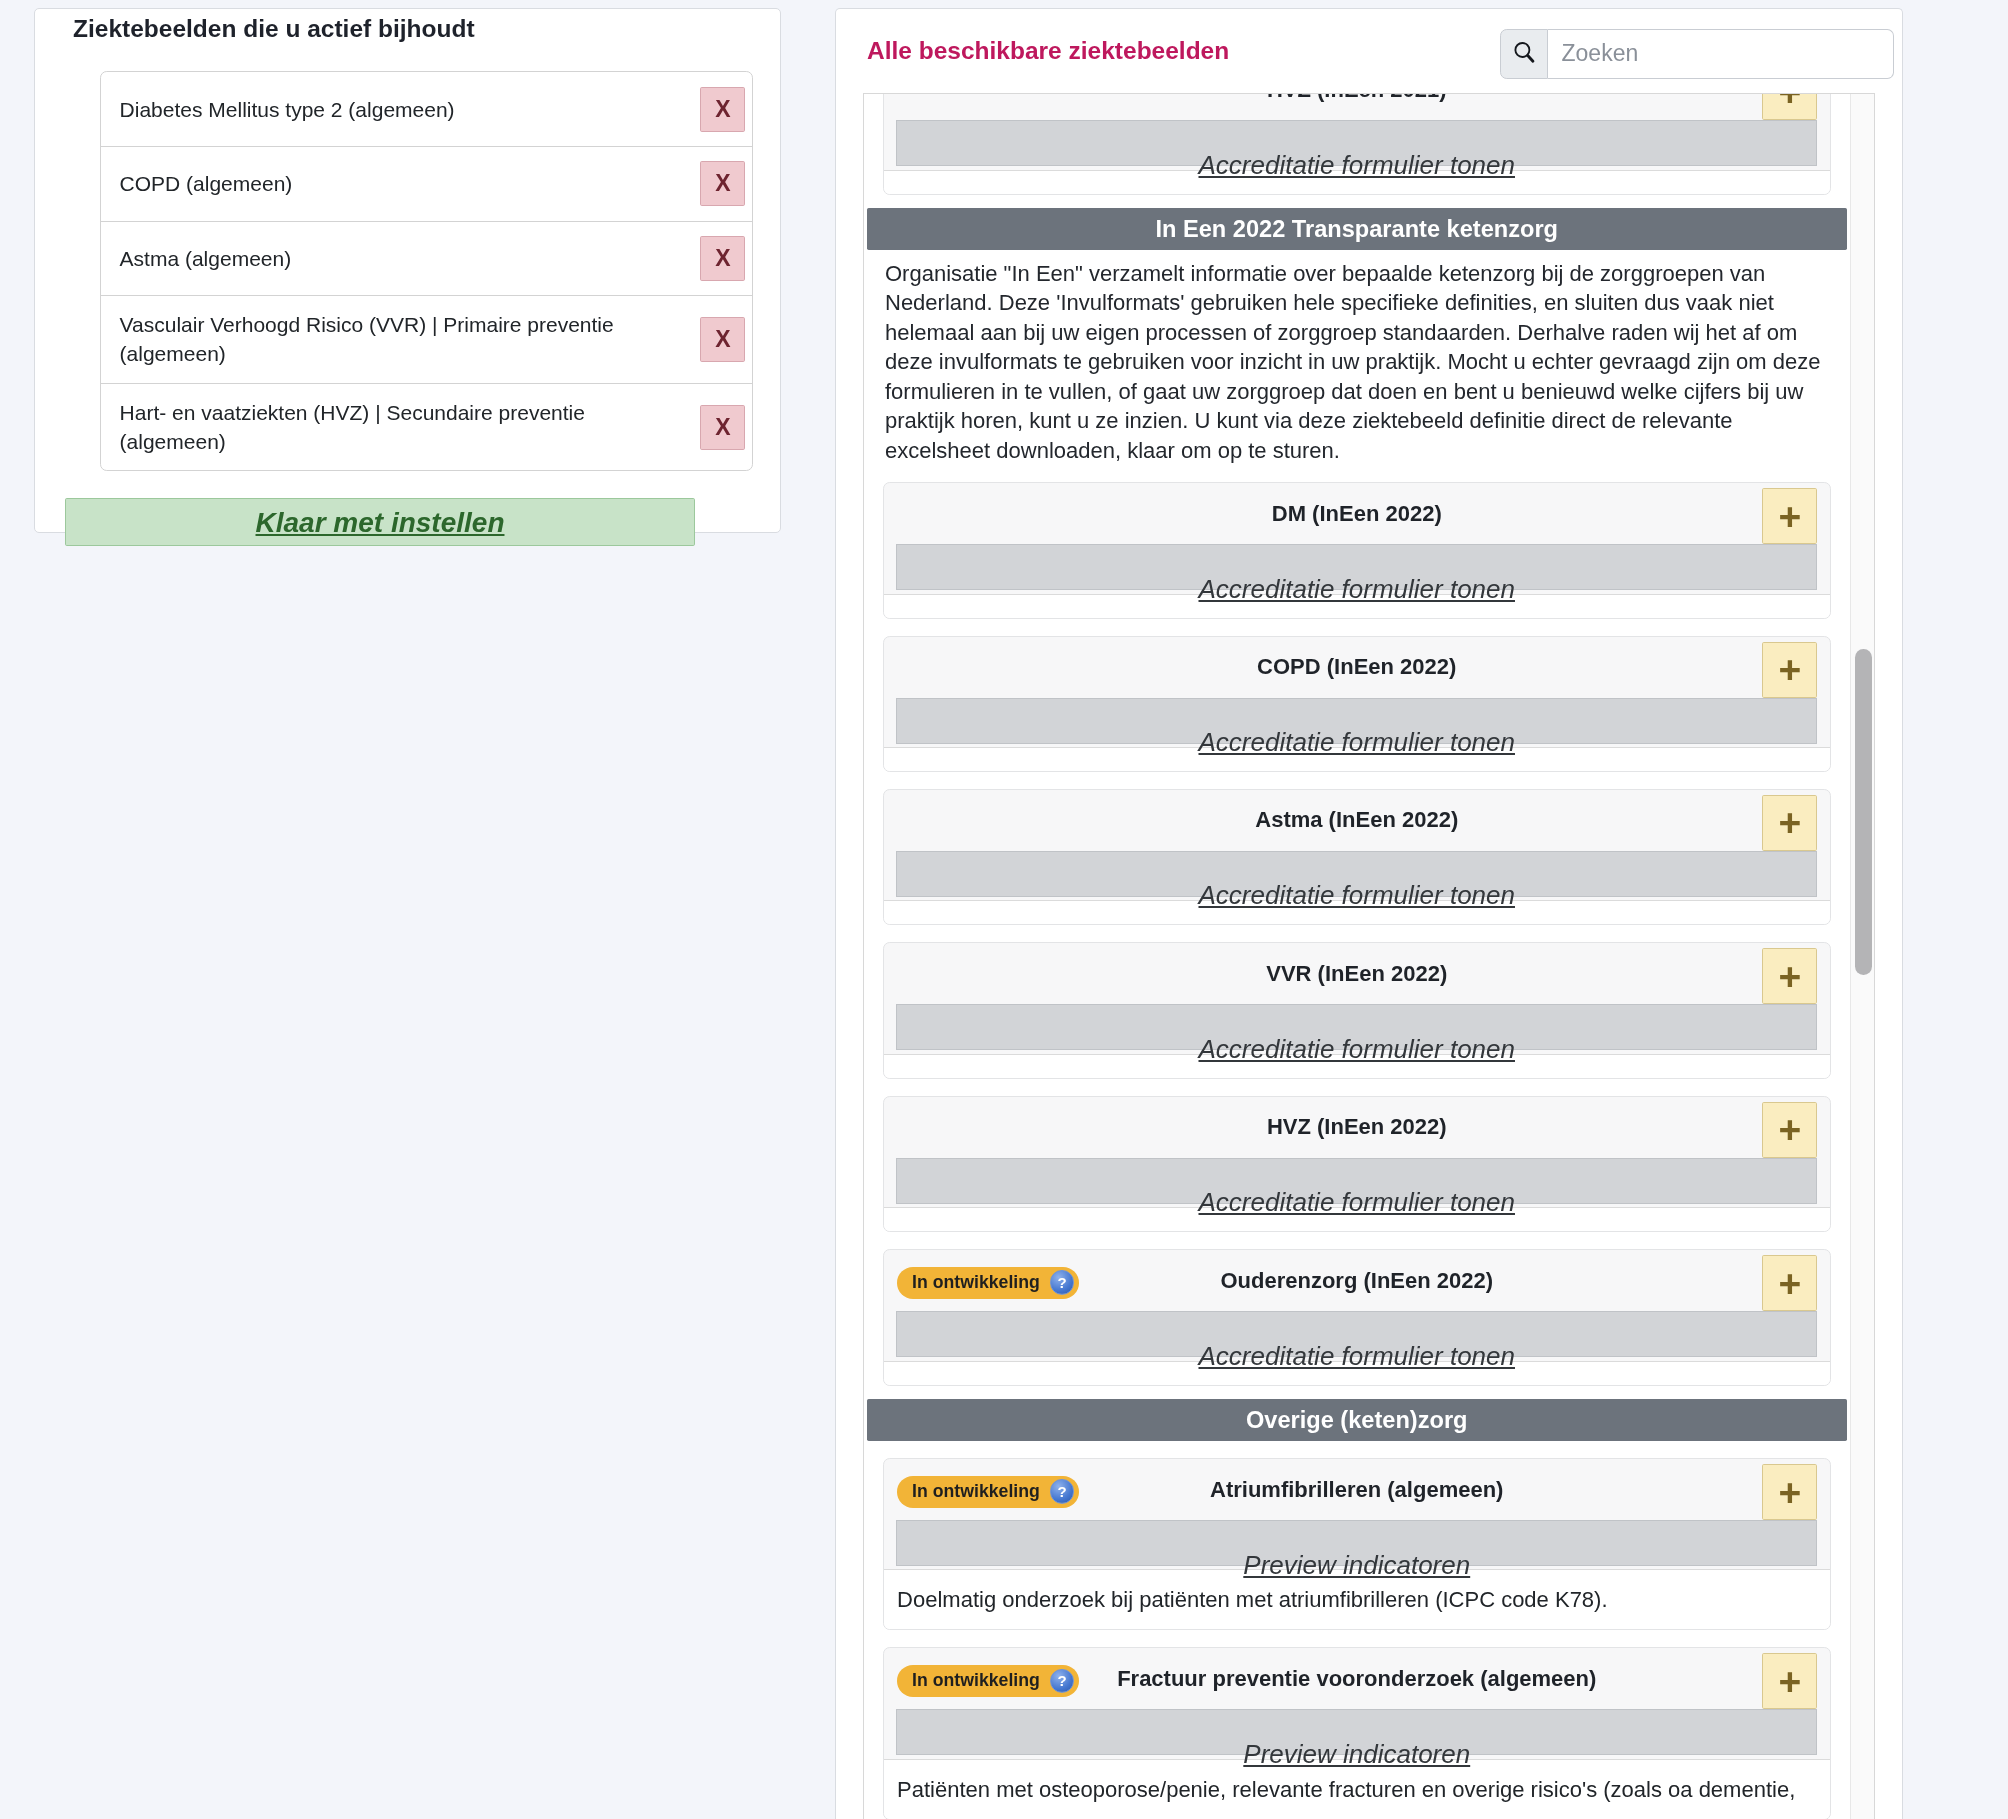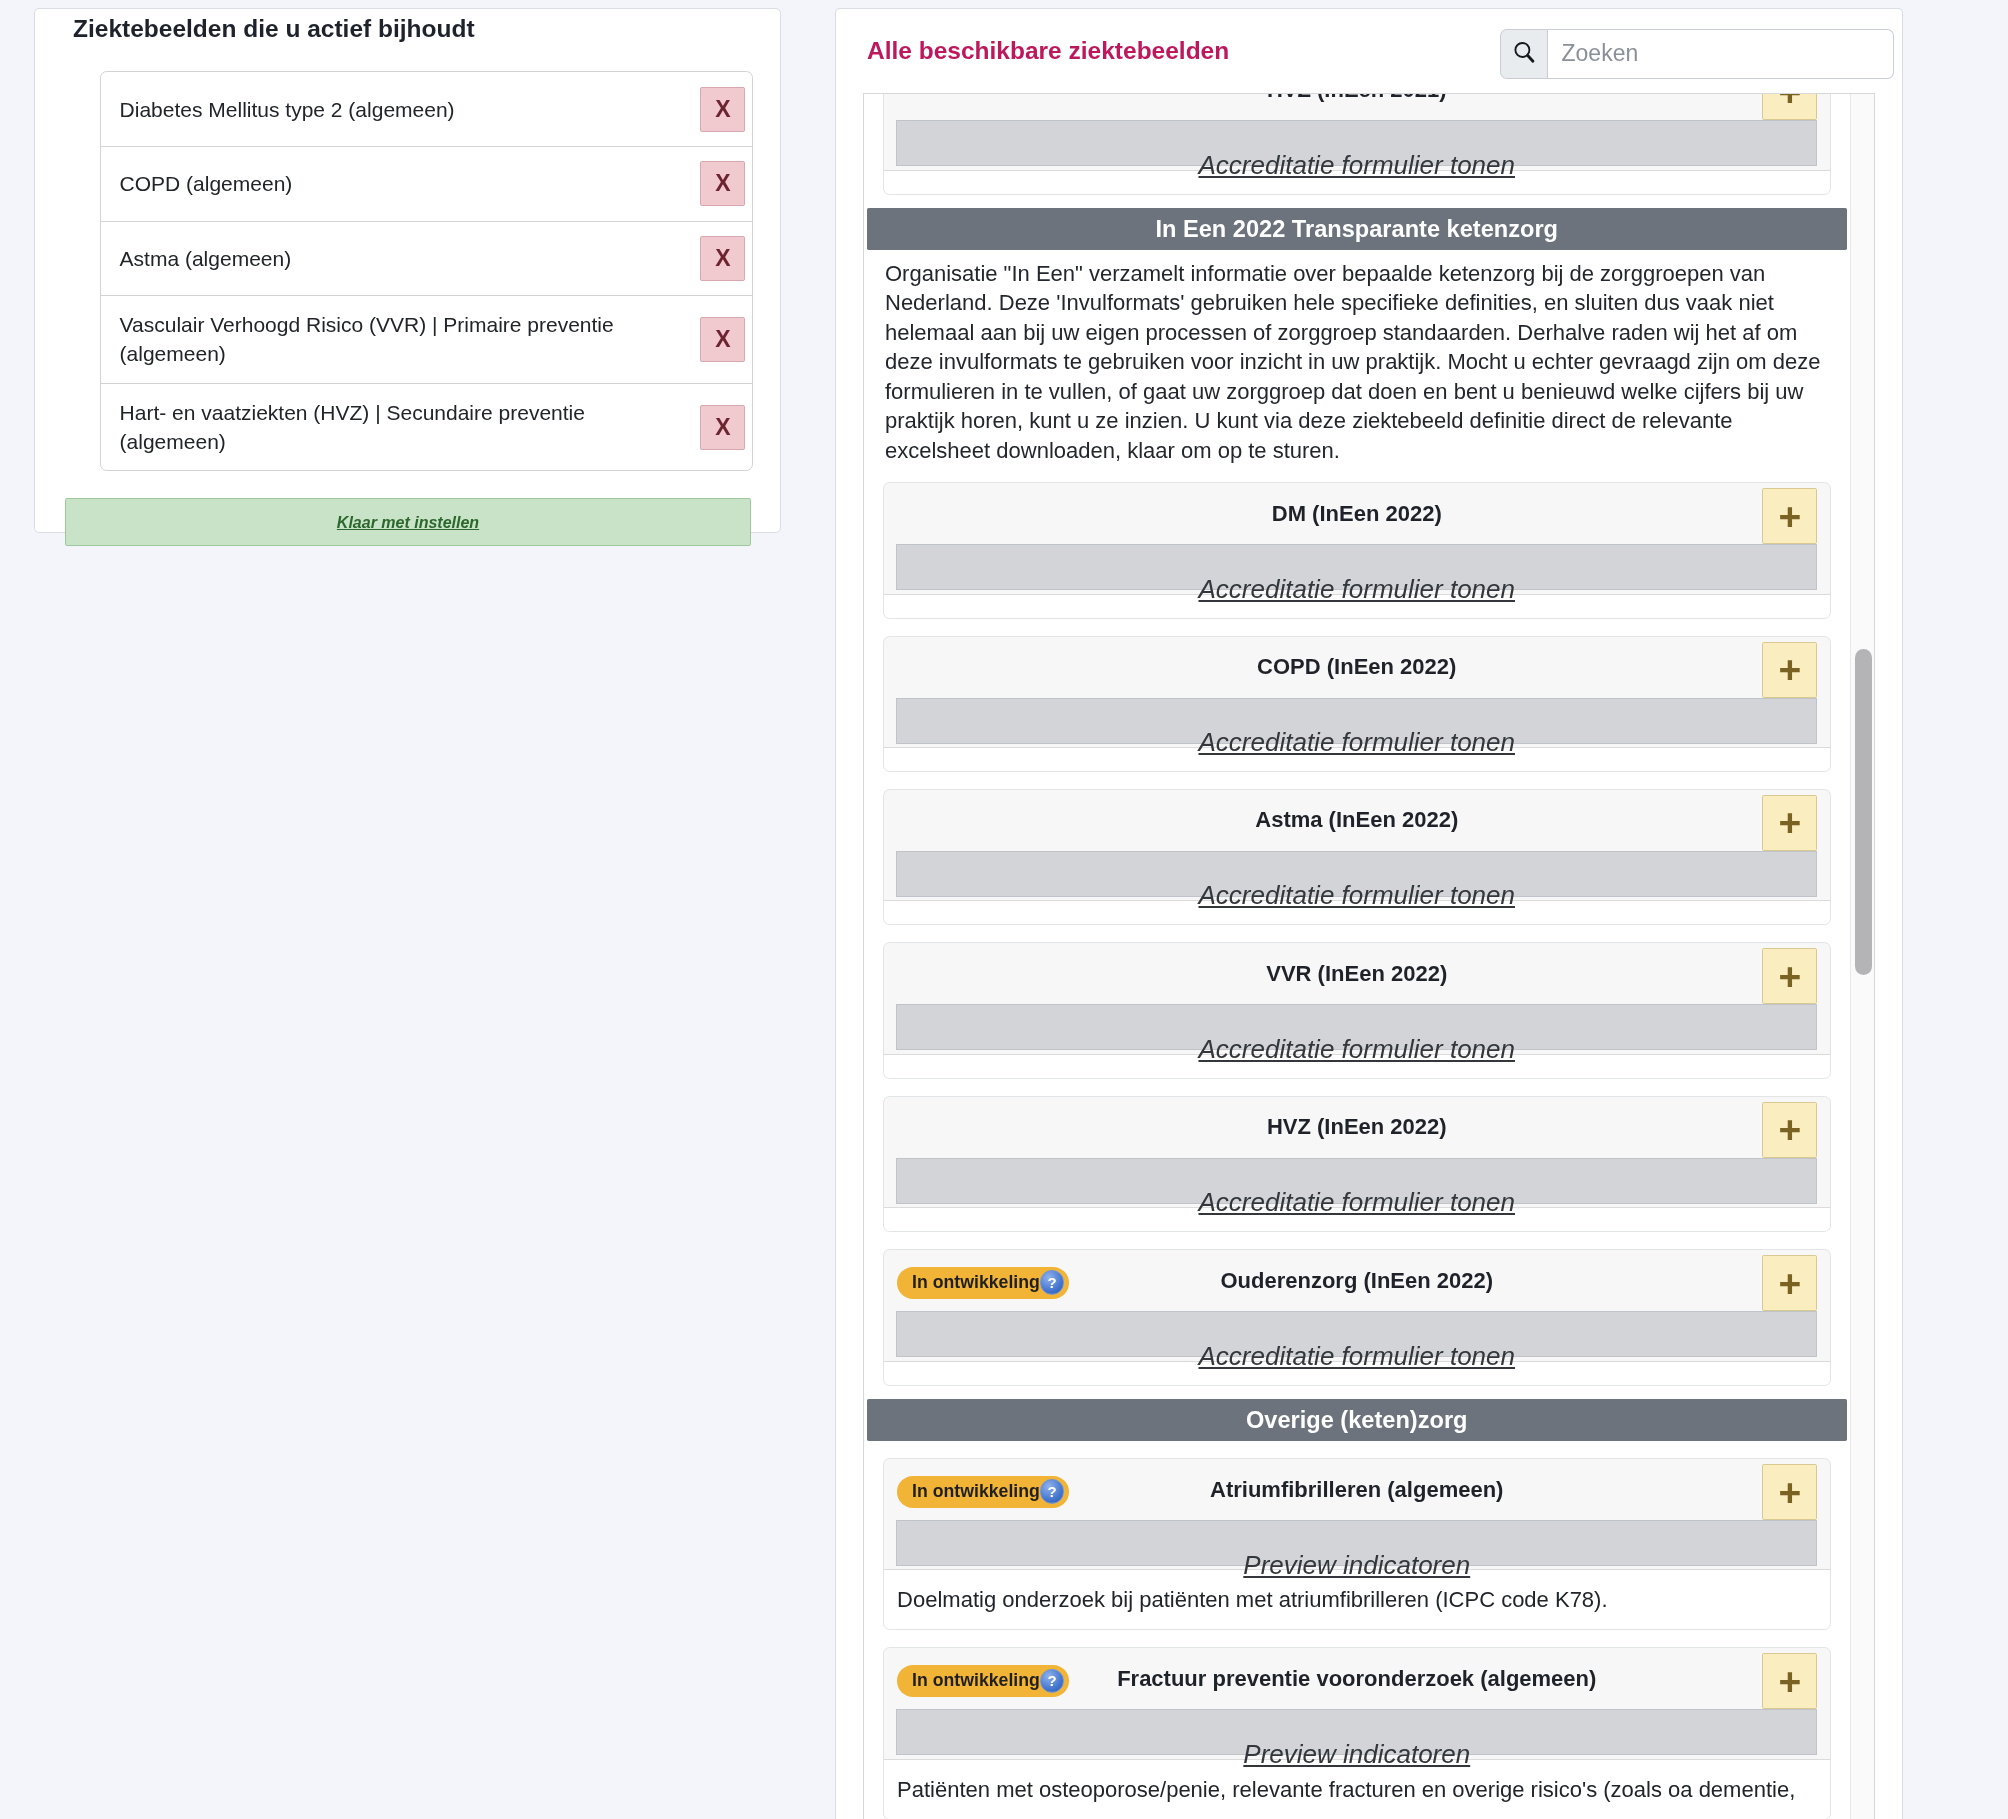--- a/index.html
+++ b/index.html
@@ -23,23 +23,23 @@
     padding:14.3px 6.7px 14.3px 18.6px;min-height:59px;}
   .lp-item + .lp-item{border-top:0.8px solid #D3D3D3;}
   .lp-item-label{flex:1 1 auto;font-size:21px;line-height:29px;color:#212529;padding-right:17px;}
   .remove-btn{
     flex:0 0 auto;margin-left:auto;width:45px;height:45px;
     background:#F0CACF;border:0.8px solid #D8A7AF;border-radius:1.7px;
     color:#6E2430;font-weight:bold;font-size:23px;font-family:inherit;cursor:pointer;
     display:flex;align-items:center;justify-content:center;
   }
   .lp-done{
-    display:block;margin:27px 0 0 30px;width:686px;height:48px;box-sizing:border-box;
+    display:block;margin:27px 0 0 30px;width:630px;height:48px;box-sizing:border-box;
     background:#C8E3C8;border:0.8px solid #9CC89C;border-radius:1.7px;
-    text-align:center;line-height:45px;font-size:16px;font-weight:bold;font-style:italic;
+    text-align:center;line-height:45px;font-size:28px;font-weight:bold;font-style:italic;
     text-decoration:underline;color:#2C672C;font-family:inherit;cursor:pointer;
   }
   
   .right-panel{
     position:absolute;left:835px;top:8.4px;width:1068px;height:1811px;
     background:#fff;border:0.8px solid #D9DCE1;border-bottom:none;
     border-radius:5px 5px 0 0;box-sizing:border-box;
   }
   .rp-title{position:absolute;left:31px;top:28px;font-size:24.5px;font-weight:bold;color:#be185d;}
   .search{position:absolute;left:664px;top:19.4px;width:394px;height:50px;display:flex;}
@@ -78,21 +78,21 @@
   .s-card{
     margin:17px 18.6px 0;background:#F7F7F8;border:0.8px solid #E3E4E6;border-radius:6.7px;
     overflow:hidden;
   }
   .s-card.clipped{margin-top:-36px;}
   .card-head{position:relative;height:61px;display:flex;align-items:center;justify-content:center;}
   .card-title{font-size:22px;font-weight:bold;color:#1F2329;}
   .badge{
     position:absolute;left:13.5px;top:50%;transform:translateY(-44%);
     height:32px;background:#F2B437;border-radius:17px;
-    display:flex;align-items:center;gap:0;padding:0 5px 0 15px;
+    display:flex;align-items:center;gap:10px;padding:0 5px 0 15px;
   }
   .badge-label{font-size:17.7px;font-weight:bold;color:#1F1F1F;white-space:nowrap;}
   .qmark{
     width:24.5px;height:24.5px;border-radius:50%;
     background:radial-gradient(circle at 35% 28%,#8FB2EC,#4577D0 60%,#2B57A8);
     border:0.8px solid #6f94d8;box-sizing:border-box;
     color:#fff;font-size:15px;font-weight:bold;
     display:flex;align-items:center;justify-content:center;cursor:pointer;
   }
   .add-btn{

